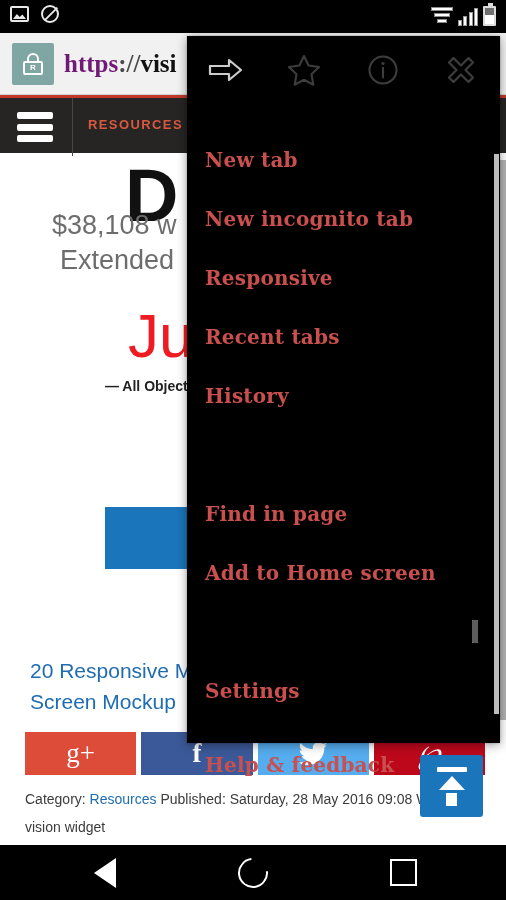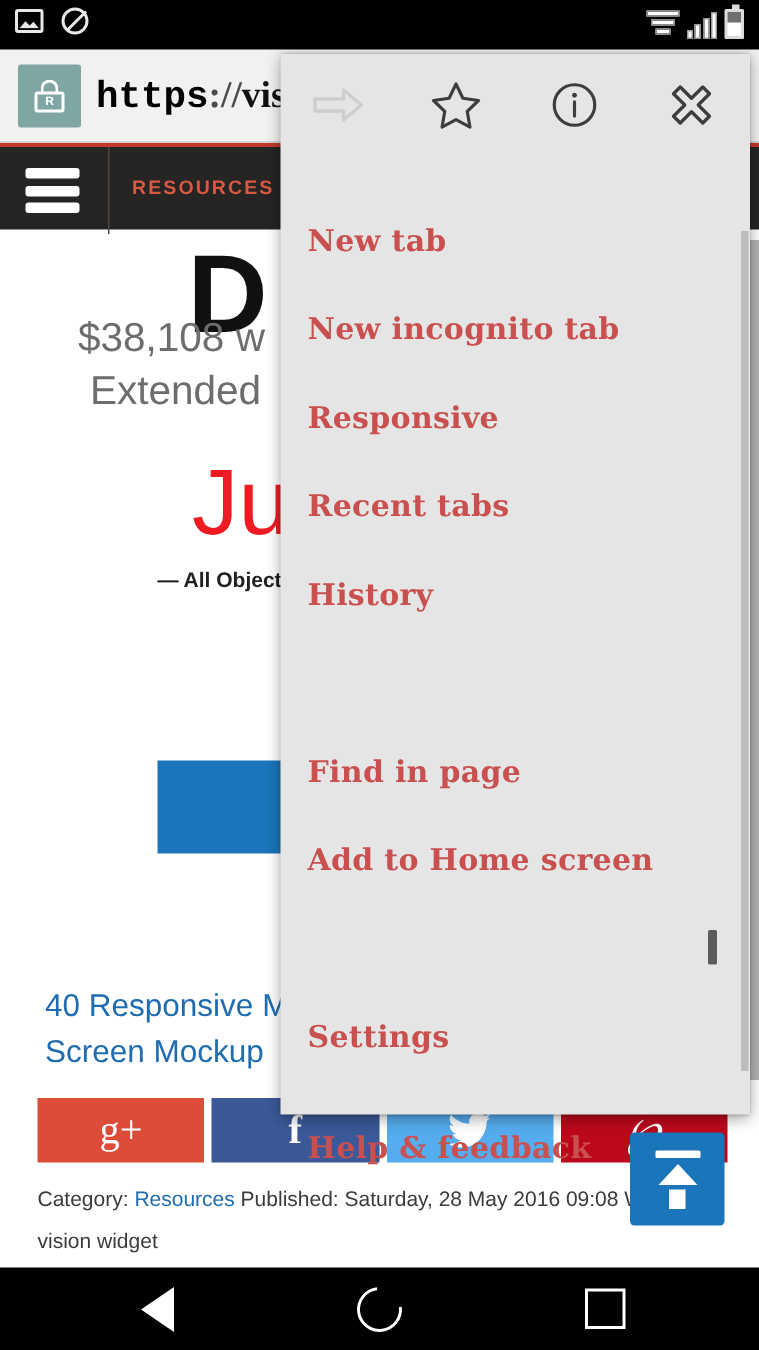--- a/index.html
+++ b/index.html
@@ -56,21 +56,21 @@
     position:absolute; left:4px; top:0; width:12px; height:10px;
     border:2px solid #fff; border-bottom:none; border-radius:6px 6px 0 0;
   }
   .lock-glyph .body{
     position:absolute; left:0; top:8px; width:20px; height:14px;
     border:2px solid #fff; border-radius:2px;
     color:#fff; font-size:8px; line-height:10px; text-align:center; font-weight:bold;
     font-family:"Liberation Sans", sans-serif;
   }
   .url-text{ font-family:"Liberation Serif", serif; font-size:25px; font-weight:bold; white-space:nowrap; }
-  .url-scheme{ color:#000000;font-family:Liberation Mono, monospace; }
+  .url-scheme{ color:#701a75; }
   .url-sep{ color:#4a4a4a; }
   .url-host{ color:#111; }
 
   
   .page{ position:absolute; left:0; top:95px; width:506px; height:750px; background:#fff; overflow:hidden; }
   .site-nav{
     position:absolute; left:0; top:0; width:506px; height:58px;
     background:#262524; border-top:3px solid #c0392b;
   }
   .burger{ position:absolute; left:17px; top:14px; width:36px; height:30px; display:flex; flex-direction:column; justify-content:space-between; }
@@ -144,21 +144,21 @@
   .totop .stem{ width:11px; height:13px; background:#fff; margin-top:-1px; }
 
   .pg-scroll{
     position:absolute; right:0; top:160px; width:9px; height:560px;
     background:#b2b2b2; z-index:12;
   }
 
   
   .menu{
     position:absolute; left:187px; top:36px; width:313px; height:707px;
-    background:#e5e5e5; z-index:40;
+    background:#000000; z-index:40;
     box-shadow:0 2px 10px rgba(0,0,0,.38), 0 0 2px rgba(0,0,0,.25);
   }
   .menu-head{ position:relative; height:67px; display:flex; align-items:center; }
   .mh-btn{ flex:1; display:flex; align-items:center; justify-content:center; height:67px; }
 
   .mi{
     position:absolute; left:0; width:313px; height:59px;
     display:flex; align-items:center;
   }
   .mi span.lbl{
@@ -209,21 +209,21 @@
     </div>
 
     <div class="big-head">D</div>
     <div class="sub1">$38,108 w</div>
     <div class="sub2">Extended</div>
     <div class="redline">Ju</div>
     <div class="allobj">— All Object A</div>
     <div class="getbtn">Get</div>
 
     <div class="linktext">
-      <div>40 Responsive M</div>
+      <div>20 Responsive M</div>
       <div>Screen Mockup</div>
     </div>
 
     <div class="social">
       <div class="sg">g+</div>
       <div class="sf">f</div>
       <div class="st">
         <svg class="tw-bird" viewBox="0 0 24 20">
           <path fill="#fff" d="M24 2.4c-.9.4-1.8.7-2.8.8 1-.6 1.8-1.6 2.2-2.7-1 .6-2 1-3.1 1.2C19.4.6 18.1 0 16.7 0c-2.7 0-4.9 2.2-4.9 4.9 0 .4 0 .8.1 1.1C7.8 5.8 4.1 3.8 1.7.8 1.2 1.5 1 2.3 1 3.2c0 1.7.9 3.2 2.2 4.1-.8 0-1.6-.2-2.2-.6v.1c0 2.4 1.7 4.3 3.9 4.8-.4.1-.8.2-1.3.2-.3 0-.6 0-.9-.1.6 1.9 2.4 3.3 4.5 3.4-1.7 1.3-3.8 2-6 2-.4 0-.8 0-1.2-.1 2.2 1.4 4.8 2.2 7.5 2.2 9.1 0 14-7.5 14-14v-.6c1-.7 1.8-1.6 2.5-2.6z"></path>
         </svg>

